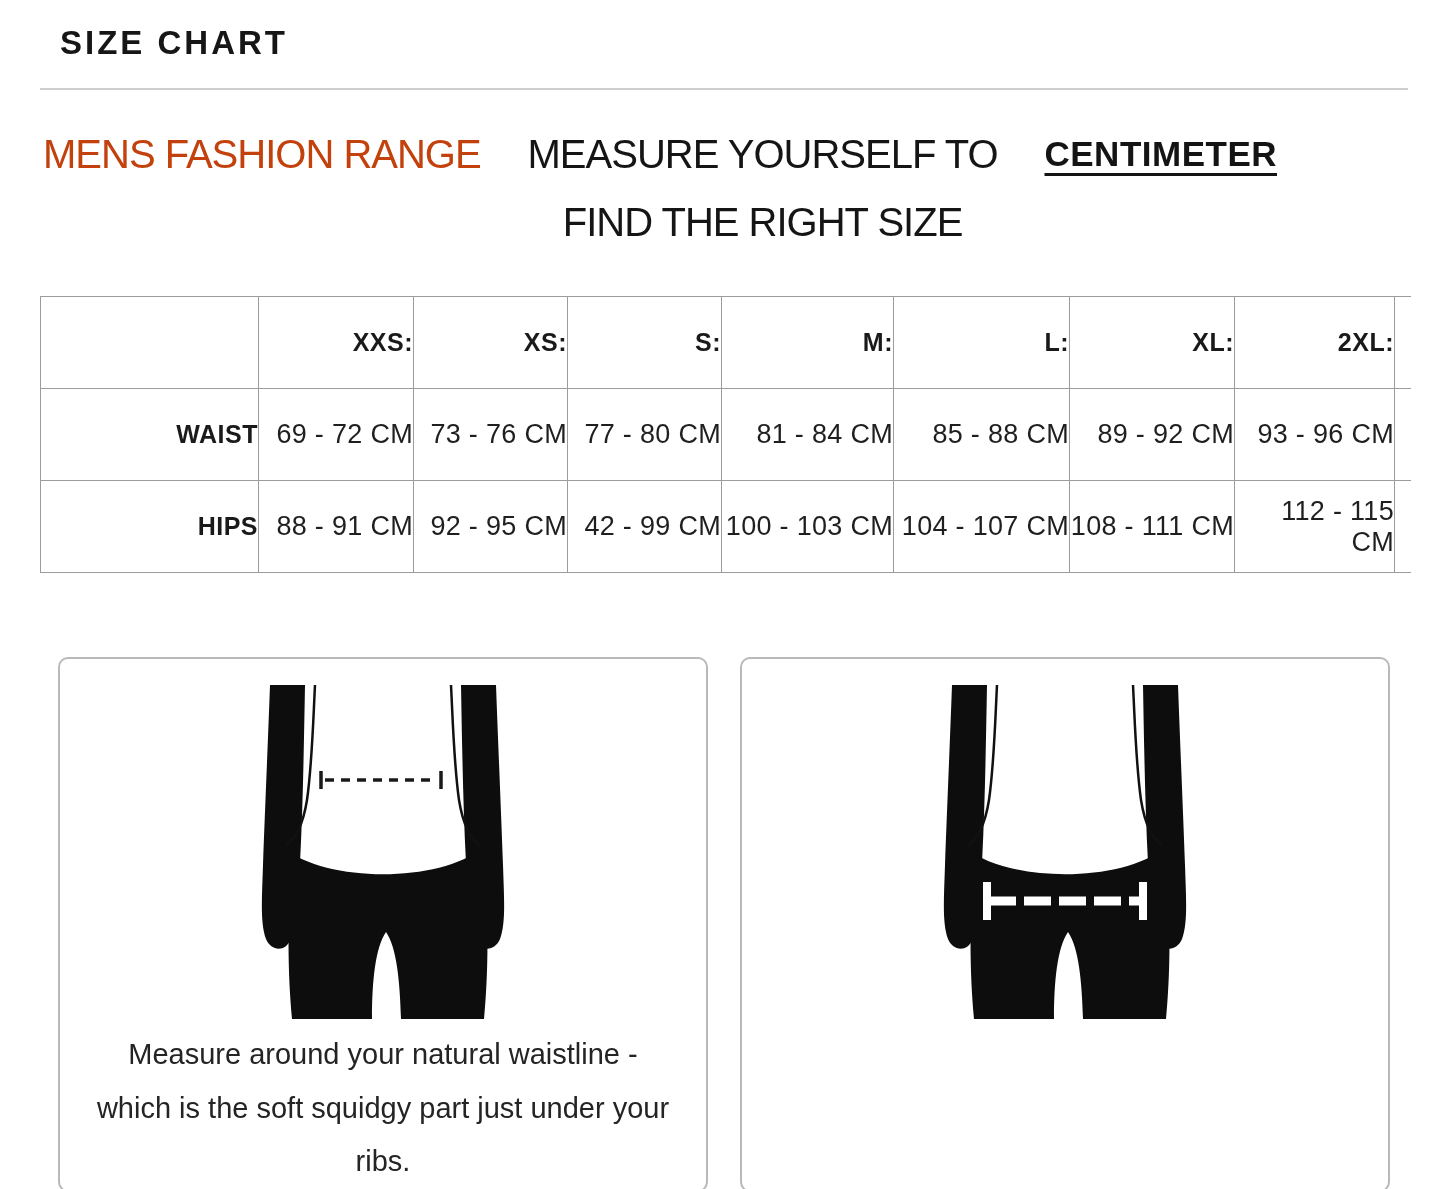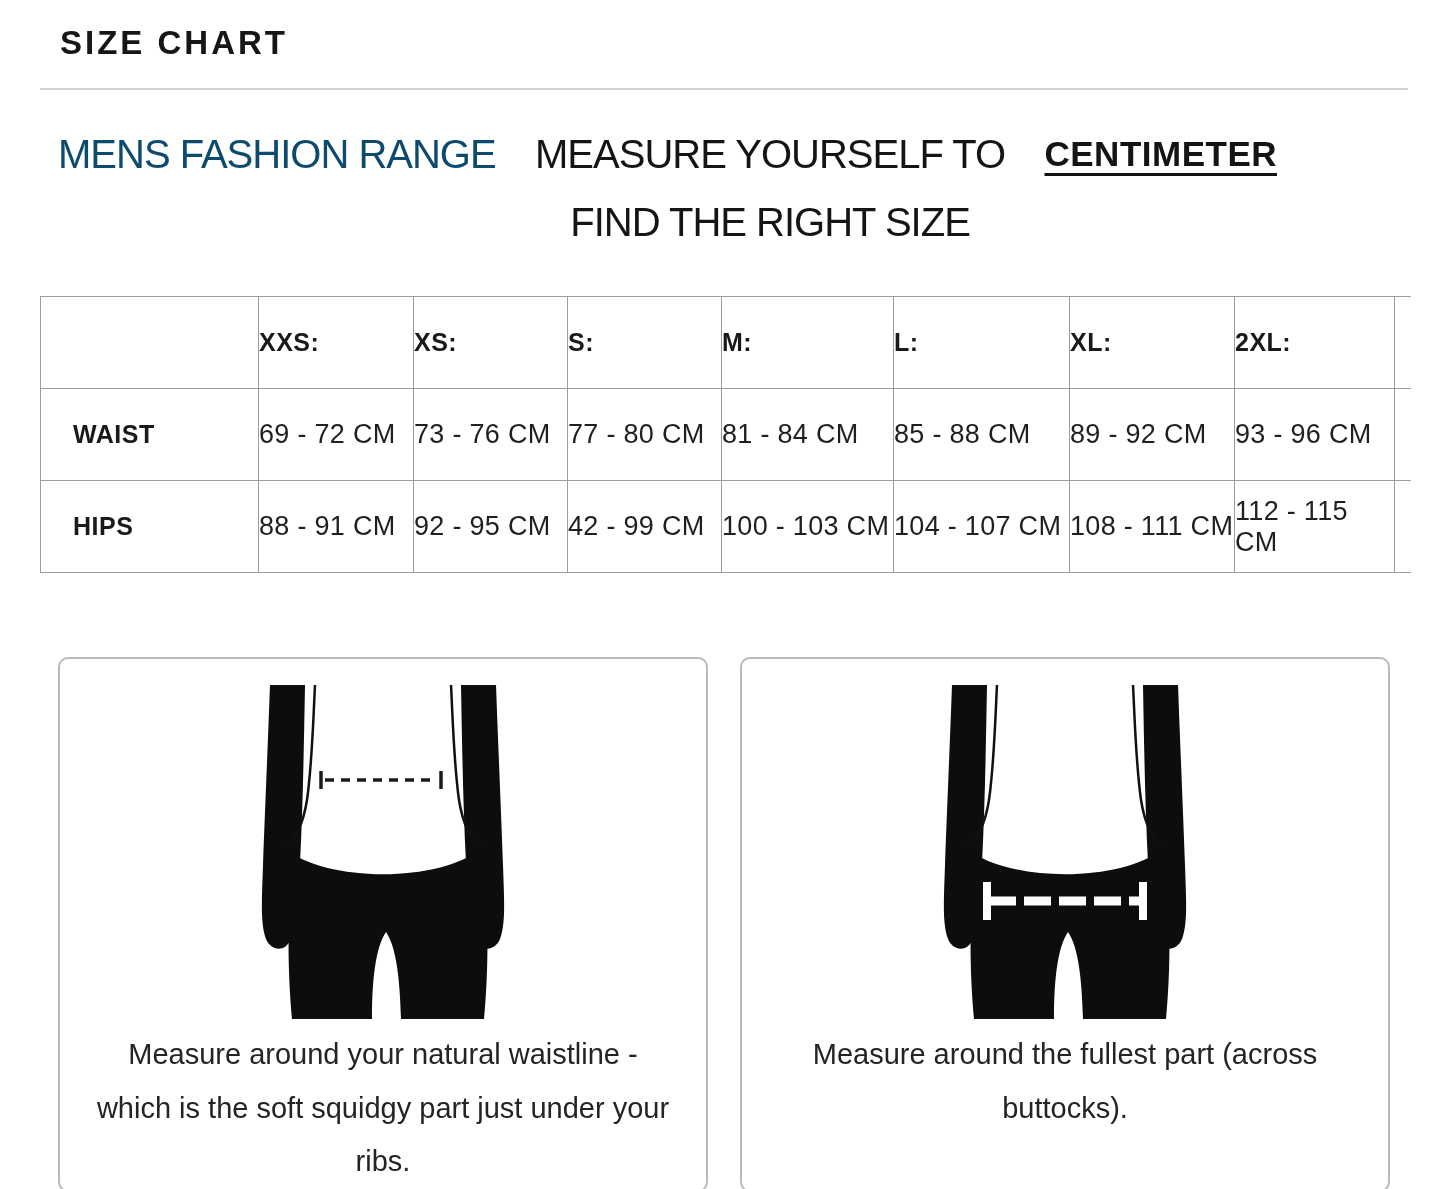--- a/index.html
+++ b/index.html
@@ -8,34 +8,34 @@
   .content { padding:0 37px 0 40px; width:1445px; }
 
   
   .page-title { font-size:33px; font-weight:700; letter-spacing:3px;
                 margin:26px 0 0 20px; line-height:1; color:#161616; }
   .divider { border:none; border-top:2px solid #cfcfcf; margin-top:29px; }
 
   
   .heading-row { display:flex; align-items:flex-start; margin-top:30px; }
   .range-title { font-size:40px; font-weight:500; letter-spacing:-1px;
-                 line-height:1.7; flex-shrink:0; margin-left:18px; color:#0c4a6e; }
+                 line-height:1.7; flex-shrink:0; margin-left:3px; color:#c2410c; }
   .measure-wrap { flex:1; display:flex; justify-content:center; }
   .measure-title { font-size:40px; font-weight:500; letter-spacing:-1px;
                    line-height:1.7; max-width:505px; text-align:center; color:#151515; }
   .unit-link { font-size:35px; font-weight:700; letter-spacing:0.5px; color:#141414;
                text-decoration:underline; text-underline-offset:7px;
                text-decoration-thickness:2.5px; margin:14px 131px 0 0;
                flex-shrink:0; cursor:pointer; }
 
   
   .table-clip { margin-top:40px; width:1371px; overflow:hidden; }
   table.size-table { border-collapse:collapse; table-layout:fixed; width:1394px; }
   .size-table td, .size-table th { border:1.5px solid #9c9c9c; height:92px;
-       text-align:left; vertical-align:middle; background:#fff; }
+       text-align:right; vertical-align:middle; background:#fff; }
   .size-table th { font-size:25px; font-weight:600; letter-spacing:0.5px; color:#1a1a1a; }
   .size-table td.cell { font-size:27px; font-weight:400; letter-spacing:0.3px; color:#1f1f1f; }
   .size-table td.rowlabel { font-size:25px; font-weight:600; letter-spacing:0.5px; color:#1a1a1a;padding-left:32px; }
 
   
   .cards { display:flex; gap:32px; margin-top:84px; margin-left:18px; }
   .card { width:650px; height:535px; border:2px solid #b9b9b9; border-radius:10px;
           background:#fff; text-align:center; overflow:hidden; }
   .card svg { margin-top:26px; display:inline-block; }
   .card-caption { margin:4px auto 8px; max-width:590px; font-size:29px;
@@ -144,17 +144,16 @@
         <path fill="none" stroke="#111" stroke-width="2.5" d="M193,0 C195,40 196,80 201,115 C205,140 212,152 222,161"></path>
 
         <path fill="#0d0d0d" d="M26,163 C68,198 182,198 224,163 L228,205
                  C231,258 229,302 226,334 L143,334 C142,298 139,263 128,247
                  C117,263 114,298 114,334 L34,334 C31,302 29,258 32,205 Z"></path>
 
         <line x1="49" y1="216" x2="201" y2="216" stroke="#ffffff" stroke-width="9" stroke-dasharray="27 8"></line>
         <line x1="47" y1="197" x2="47" y2="235" stroke="#ffffff" stroke-width="8"></line>
         <line x1="203" y1="197" x2="203" y2="235" stroke="#ffffff" stroke-width="8"></line>
       </svg>
-      <div class="card-caption">Measure around the fullest part (across buttocks).</div>
     </div>
 
   </div>
 </div>
 
 </body></html>

